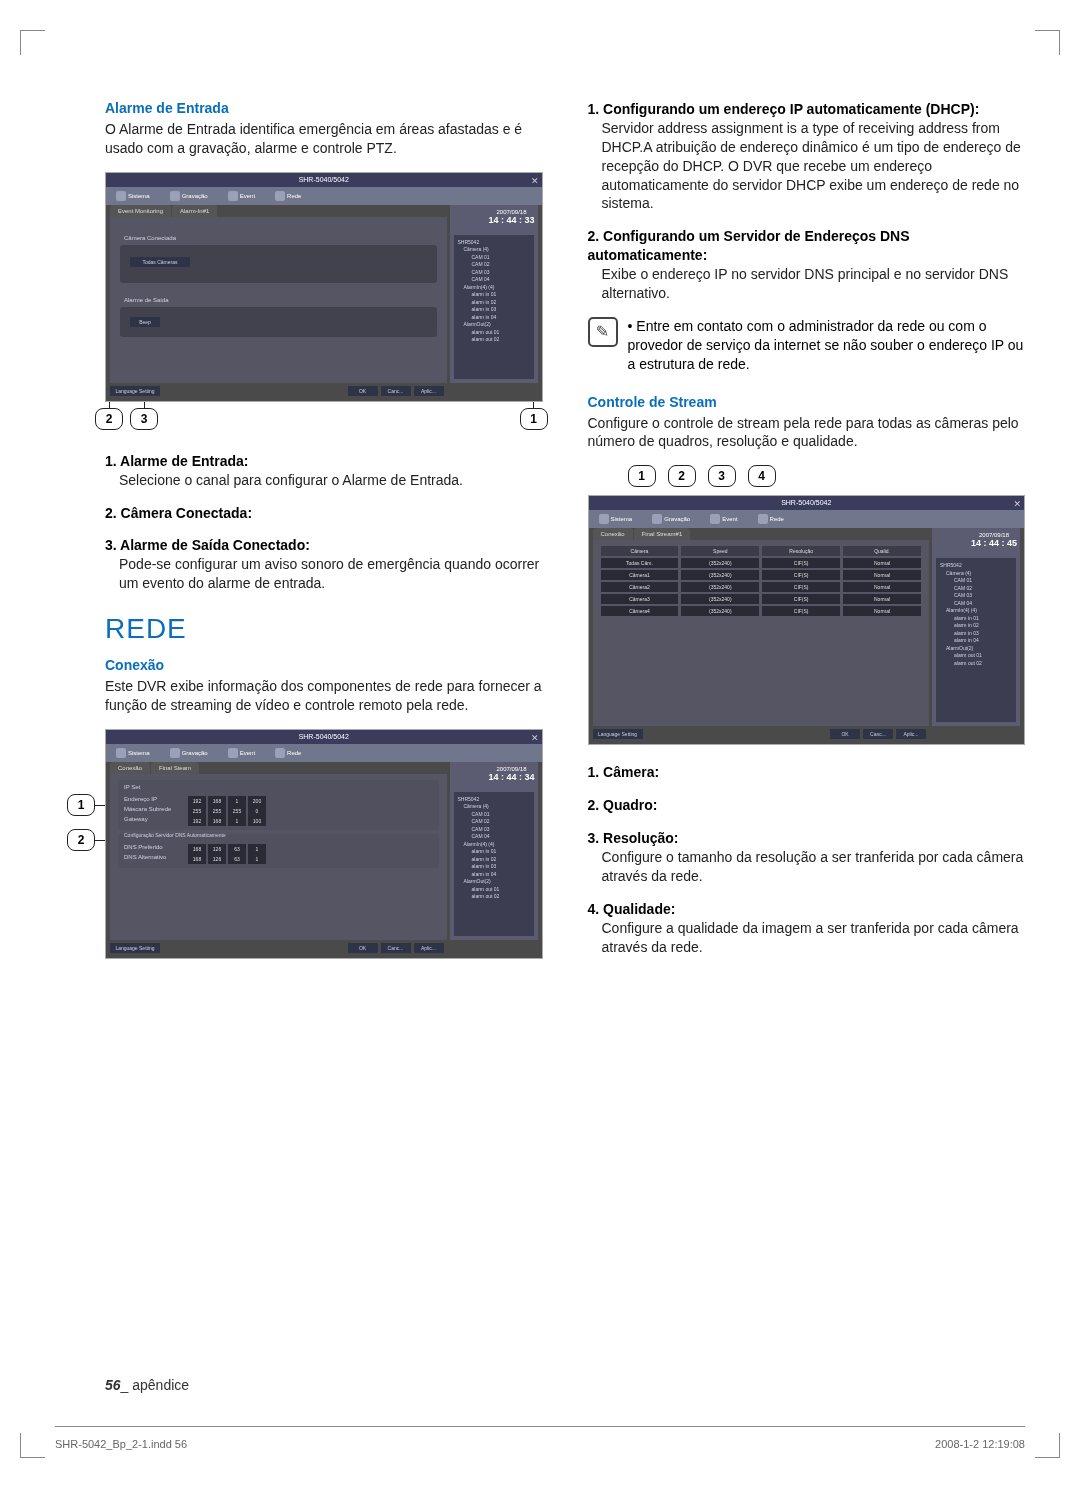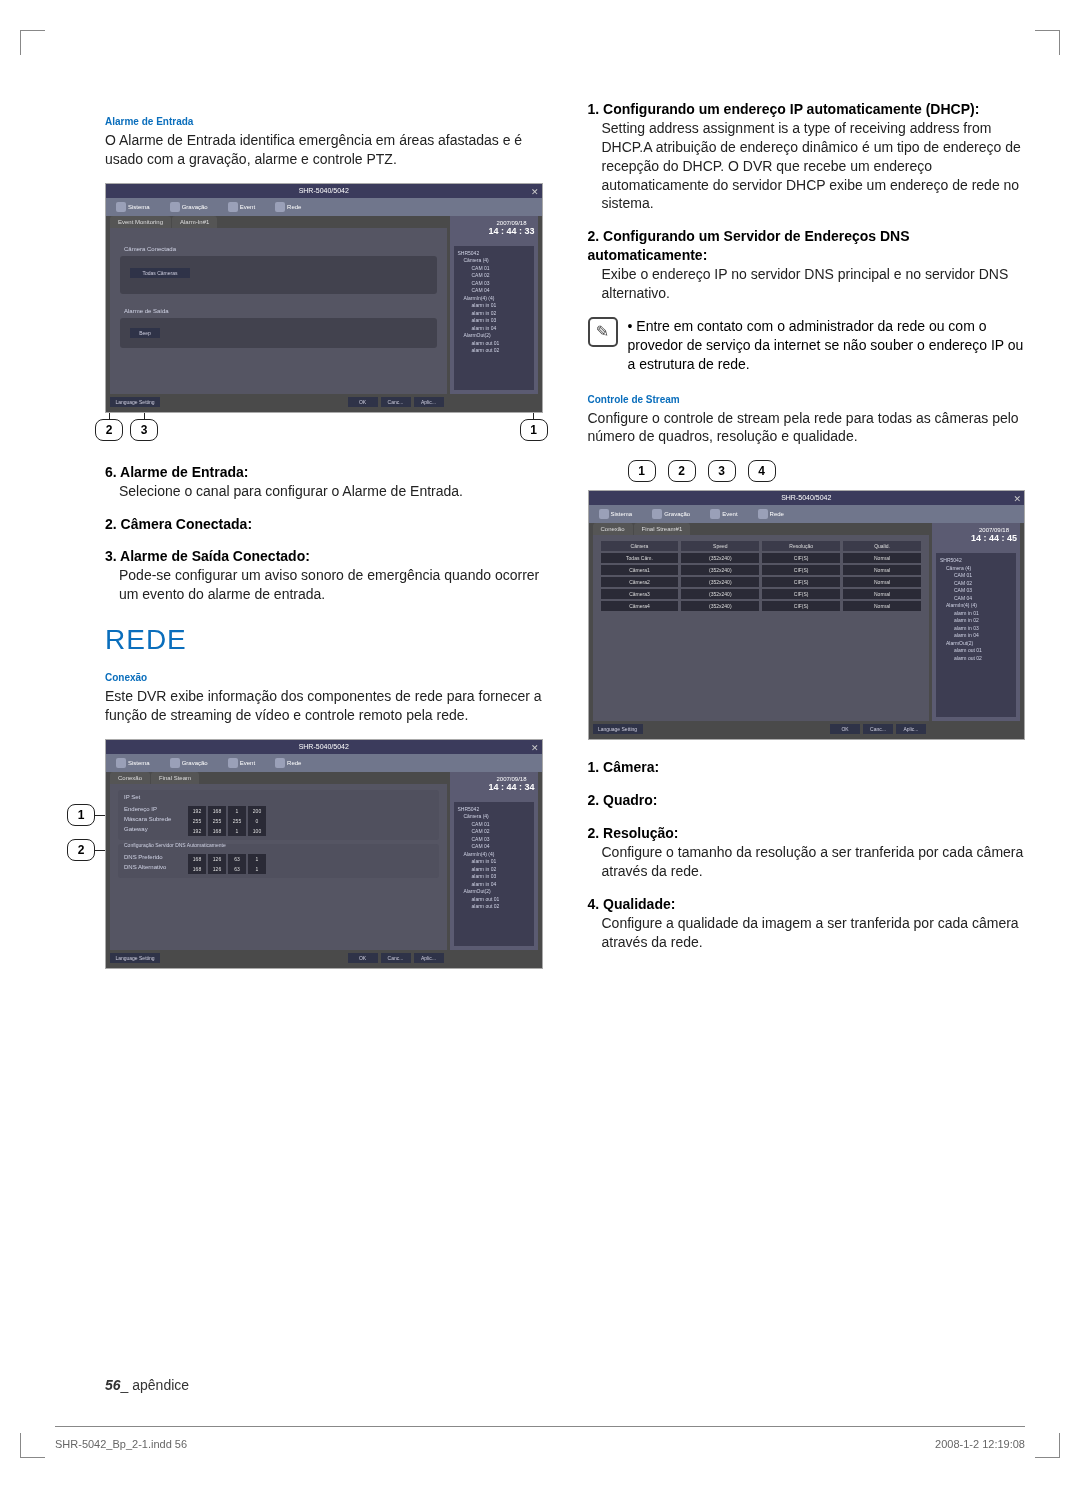--- a/index.html
+++ b/index.html
@@ -25,21 +25,21 @@
   .crop-tl { top:30px; left:20px; border-left:1px solid #888; border-top:1px solid #888;}
   .crop-tr { top:30px; right:20px; border-right:1px solid #888; border-top:1px solid #888;}
   .crop-bl { bottom:30px; left:20px; border-left:1px solid #888; border-bottom:1px solid #888;}
   .crop-br { bottom:30px; right:20px; border-right:1px solid #888; border-bottom:1px solid #888;}
   .cols {
     display: flex;
     gap: 45px;
   }
   .col { flex: 1; }
   .accent { color: #0a6ebc; }
-  .h-sub { font-size: 10px; font-weight:bold; margin: 16px 0 4px 0; }
+  .h-sub { font-size: 14px; font-weight:bold; margin: 0 0 4px 0; }
   .p { font-size: 14px; line-height: 1.35; margin: 0 0 14px 0; color:#222;}
   .section-title { font-size: 28px; color:#0a6ebc; margin: 20px 0 12px 0; letter-spacing:1px;}
   .list-block { font-size:14px; line-height:1.35; margin-bottom:14px;}
   .list-head { font-weight:bold; }
   .list-body { margin-left:14px; color:#222; }
   .screenshot {
     width: 100%;
     height: 230px;
     background: #4a4a4a;
     border:1px solid #aaa;
@@ -199,21 +199,21 @@
         </div>
         <div class="callout-box" style="bottom:-28px; left:-10px; width:28px; height:22px;">2</div>
         <div class="callout-box" style="bottom:-28px; left:25px; width:28px; height:22px;">3</div>
         <div class="callout-box" style="bottom:-28px; right:-5px; width:28px; height:22px;">1</div>
         <div class="callout-line" style="bottom:-6px; left:4px; width:1px; height:6px;"></div>
         <div class="callout-line" style="bottom:-6px; left:39px; width:1px; height:6px;"></div>
         <div class="callout-line" style="bottom:-6px; right:9px; width:1px; height:6px;"></div>
       </div>
 
       <div class="list-block">
-        <div class="list-head">6. Alarme de Entrada:</div>
+        <div class="list-head">1. Alarme de Entrada:</div>
         <div class="list-body">Selecione o canal para configurar o Alarme de Entrada.</div>
       </div>
       <div class="list-block">
         <div class="list-head">2. Câmera Conectada:</div>
       </div>
       <div class="list-block">
         <div class="list-head">3. Alarme de Saída Conectado:</div>
         <div class="list-body">Pode-se configurar um aviso sonoro de emergência quando ocorrer um evento do alarme de entrada.</div>
       </div>
 
@@ -313,21 +313,21 @@
             <div class="scr-btn">Canc...</div>
             <div class="scr-btn">Aplic...</div>
           </div>
         </div>
       </div>
     </div>
 
     <div class="col">
       <div class="list-block">
         <div class="list-head">1. Configurando um endereço IP automaticamente (DHCP):</div>
-        <div class="list-body">Setting address assignment is a type of receiving address from DHCP.A atribuição de endereço dinâmico é um tipo de endereço de recepção do DHCP. O DVR que recebe um endereço automaticamente do servidor DHCP exibe um endereço de rede no sistema.</div>
+        <div class="list-body">Servidor address assignment is a type of receiving address from DHCP.A atribuição de endereço dinâmico é um tipo de endereço de recepção do DHCP. O DVR que recebe um endereço automaticamente do servidor DHCP exibe um endereço de rede no sistema.</div>
       </div>
       <div class="list-block">
         <div class="list-head">2. Configurando um Servidor de Endereços DNS automaticamente:</div>
         <div class="list-body">Exibe o endereço IP no servidor DNS principal e no servidor DNS alternativo.</div>
       </div>
 
       <div class="note-box">
         <div class="note-icon">✎</div>
         <div>• <span>Entre em contato com o administrador da rede ou com o provedor de serviço da internet se não souber o endereço IP ou a estrutura de rede.</span></div>
       </div>
@@ -436,21 +436,21 @@
         </div>
       </div>
 
       <div class="list-block">
         <div class="list-head">1. Câmera:</div>
       </div>
       <div class="list-block">
         <div class="list-head">2. Quadro:</div>
       </div>
       <div class="list-block">
-        <div class="list-head">2. Resolução:</div>
+        <div class="list-head">3. Resolução:</div>
         <div class="list-body">Configure o tamanho da resolução a ser tranferida por cada câmera através da rede.</div>
       </div>
       <div class="list-block">
         <div class="list-head">4. Qualidade:</div>
         <div class="list-body">Configure a qualidade da imagem a ser tranferida por cada câmera através da rede.</div>
       </div>
     </div>
   </div>
 
   <div class="footer">

